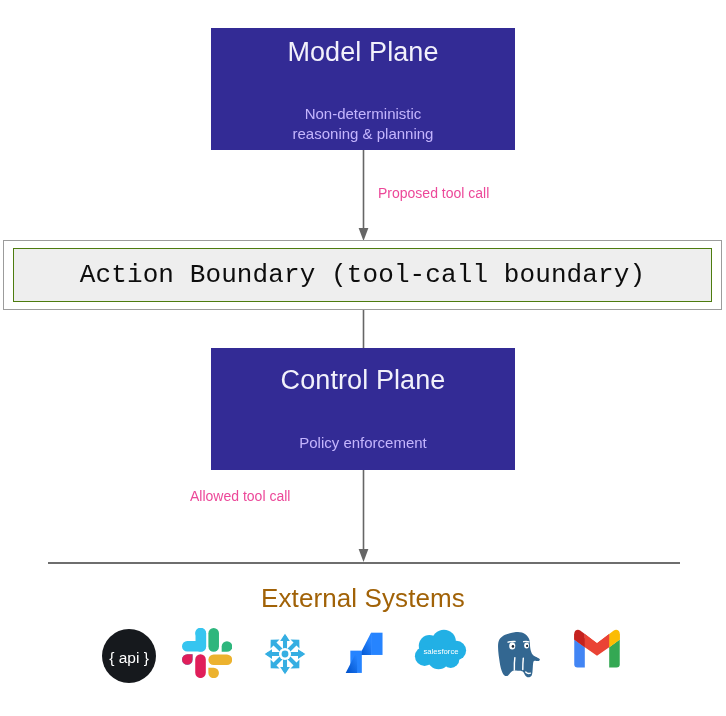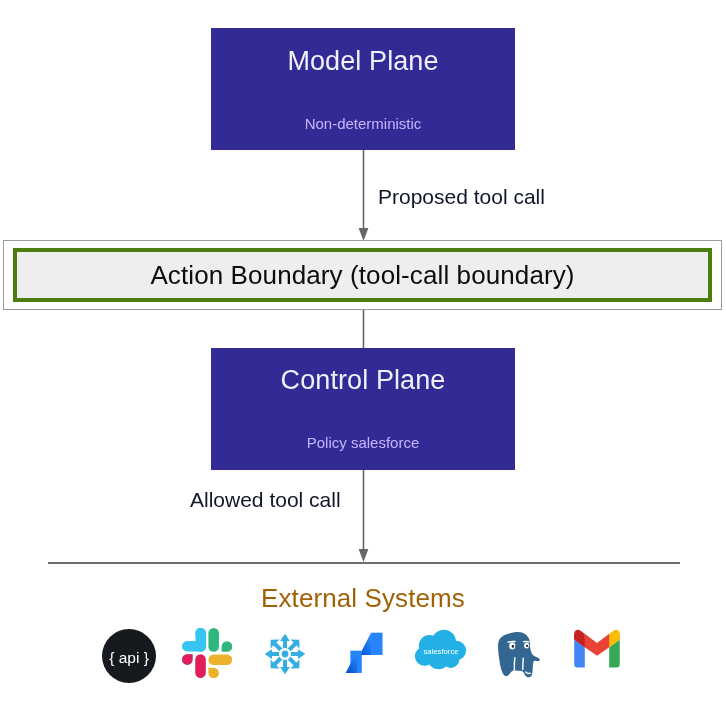--- a/index.html
+++ b/index.html
@@ -76,41 +76,42 @@
     height: 70px;
     box-sizing: border-box;
     border: 1px solid #9c9c9c;
     background: #ffffff;
     padding: 7px 9px;
   }
   #action-boundary-inner {
     width: 100%;
     height: 100%;
     box-sizing: border-box;
-    border: 4px solid #4d7c0f;
+    border: 1px solid #4d7c0f;
     background: #eeeeee;
     display: flex;
     align-items: center;
     justify-content: center;
+    font-family: Liberation Mono, monospace;
   }
   #action-boundary-label {
     font-size: 26px;
     font-weight: 400;
     color: #0d0d0d;
     letter-spacing: 0.1px;
   }
 
   
   .connector {
     position: absolute;
   }
   .edge-label {
     position: absolute;
-    font-size: 21px;
-    color: #0f172a;
+    font-size: 14px;
+    color: #ec4899;
     white-space: nowrap;
     line-height: 1;
   }
   #label-proposed {
     left: 378px;
     top: 186px;
   }
   #label-allowed {
     left: 190px;
     top: 489px;
@@ -172,34 +173,35 @@
 
   <svg class="connector" style="left:340px; top:468px; width:50px; height:98px;" viewBox="0 0 50 98">
     <line x1="23.5" y1="0" x2="23.5" y2="84" stroke="#666666" stroke-width="1.6"></line>
     <polygon points="23.5,94 18.6,81 28.4,81" fill="#666666"></polygon>
   </svg>
 
   <div class="plane-box" id="model-plane">
     <div class="plane-title">Model Plane</div>
     <div class="plane-sub">
       <div>Non-deterministic</div>
+      <div>reasoning &amp; planning</div>
     </div>
   </div>
 
   <div class="edge-label" id="label-proposed">Proposed tool call</div>
 
   <div id="action-boundary">
     <div id="action-boundary-inner">
       <div id="action-boundary-label">Action Boundary (tool-call boundary)</div>
     </div>
   </div>
 
   <div class="plane-box" id="control-plane">
     <div class="plane-title">Control Plane</div>
-    <div class="plane-sub">Policy salesforce</div>
+    <div class="plane-sub">Policy enforcement</div>
   </div>
 
   <div class="edge-label" id="label-allowed">Allowed tool call</div>
 
   <div id="external-divider"></div>
   <div id="external-title">External Systems</div>
 
   <div id="logo-row">
 
     <div class="logo">

